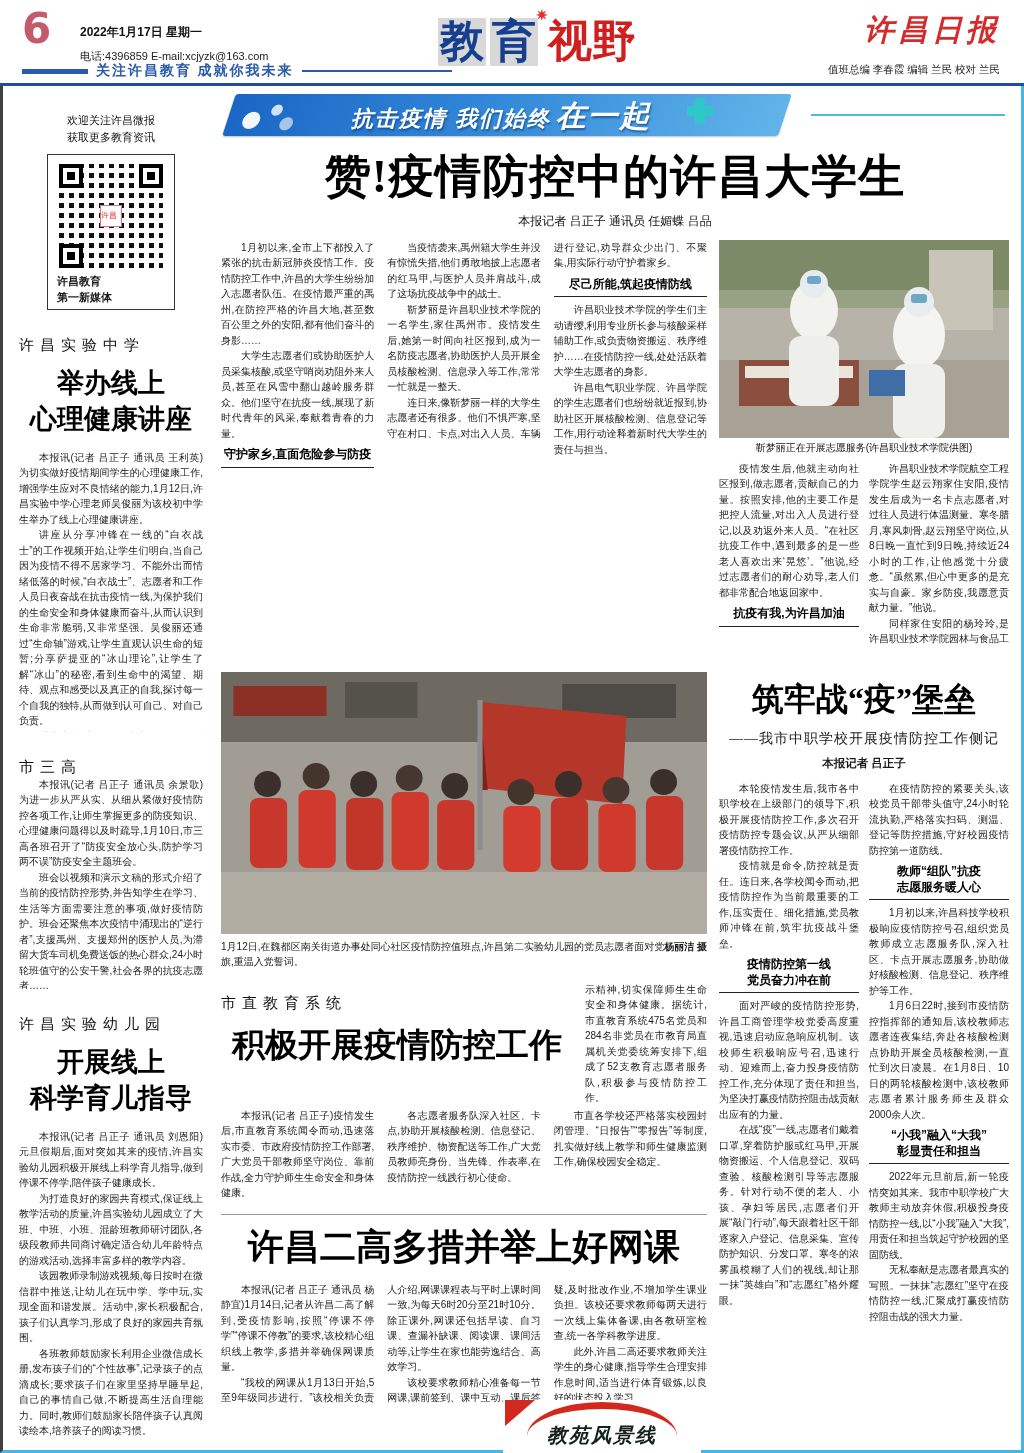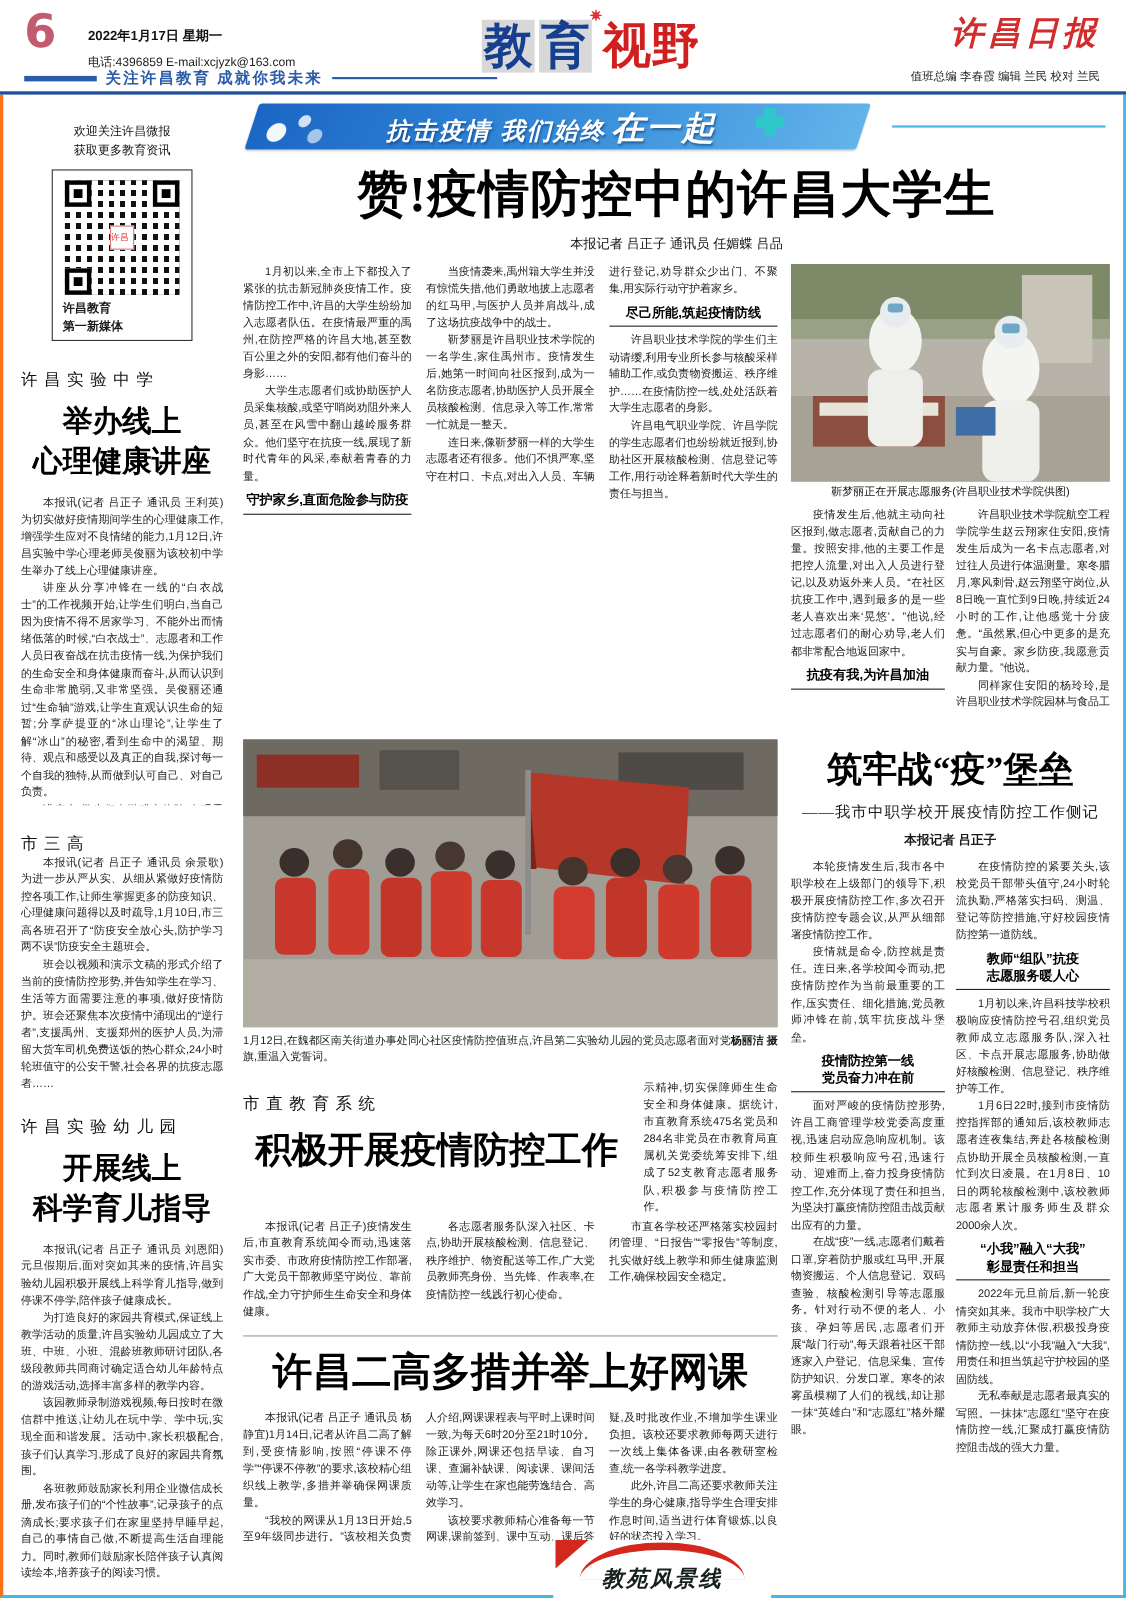--- a/index.html
+++ b/index.html
@@ -21,21 +21,21 @@
   .slogan-txt { font-size:14px; font-weight:bold; color:#2a5caa; letter-spacing:2px; white-space:nowrap; font-family:"Liberation Serif", serif; }
   .slogan-line { flex:1; height:2px; background:#2a5caa; margin-left:8px; }
   .secttl { position:absolute; left:438px; top:18px; display:flex; align-items:flex-start; }
   .secttl .blk { display:inline-block; background:#d8d8d8; color:#16408f; font-size:44px; font-weight:900; font-family:"Liberation Serif", serif; line-height:1.08; padding:0 2px; margin-right:4px; }
   .secttl .red { position:relative; color:#cf1f1f; font-size:44px; font-weight:900; font-family:"Liberation Serif", serif; line-height:1.08; margin-left:6px; }
   .secttl .star { position:absolute; left:-12px; top:-10px; font-size:14px; color:#e03131; }
   .masthead { position:absolute; right:24px; top:10px; text-align:right; }
   .masthead .brand { font-size:30px; font-weight:900; font-style:italic; color:#d42c2c; font-family:"DejaVu Serif", serif; letter-spacing:4px; }
   .masthead .staff { font-size:10.5px; color:#222; margin-top:12px; }
   
-  .frame { display:flex; height:1367px; border-left:3px solid #f97316; border-right:3px solid #45b6e6; border-bottom:3px solid #45b6e6; padding:0 6px 8px 6px; }
+  .frame { display:flex; height:1367px; border-left:3px solid #404040; border-right:3px solid #45b6e6; border-bottom:3px solid #45b6e6; padding:0 6px 8px 6px; }
   
   .sidebar { width:202px; flex:0 0 202px; padding:26px 8px 0 10px; }
   .welcome { text-align:center; font-size:11px; line-height:17px; color:#111; }
   .qrbox { width:128px; margin:8px auto 16px; border:1px solid #333; padding:9px 9px 4px; text-align:left; }
   .qr { position:relative; width:104px; height:104px; margin:0 auto;
         background: repeating-linear-gradient(90deg,#111 0 5px,#fff 5px 10px),
                     repeating-linear-gradient(0deg,#111 0 5px,#fff 5px 10px);
         background-blend-mode:lighten; }
   .qr .fp { position:absolute; width:24px; height:24px; border:4px solid #000; background:#fff; }
   .qr .fp::after { content:""; position:absolute; left:4px; top:4px; width:8px; height:8px; background:#000; }

